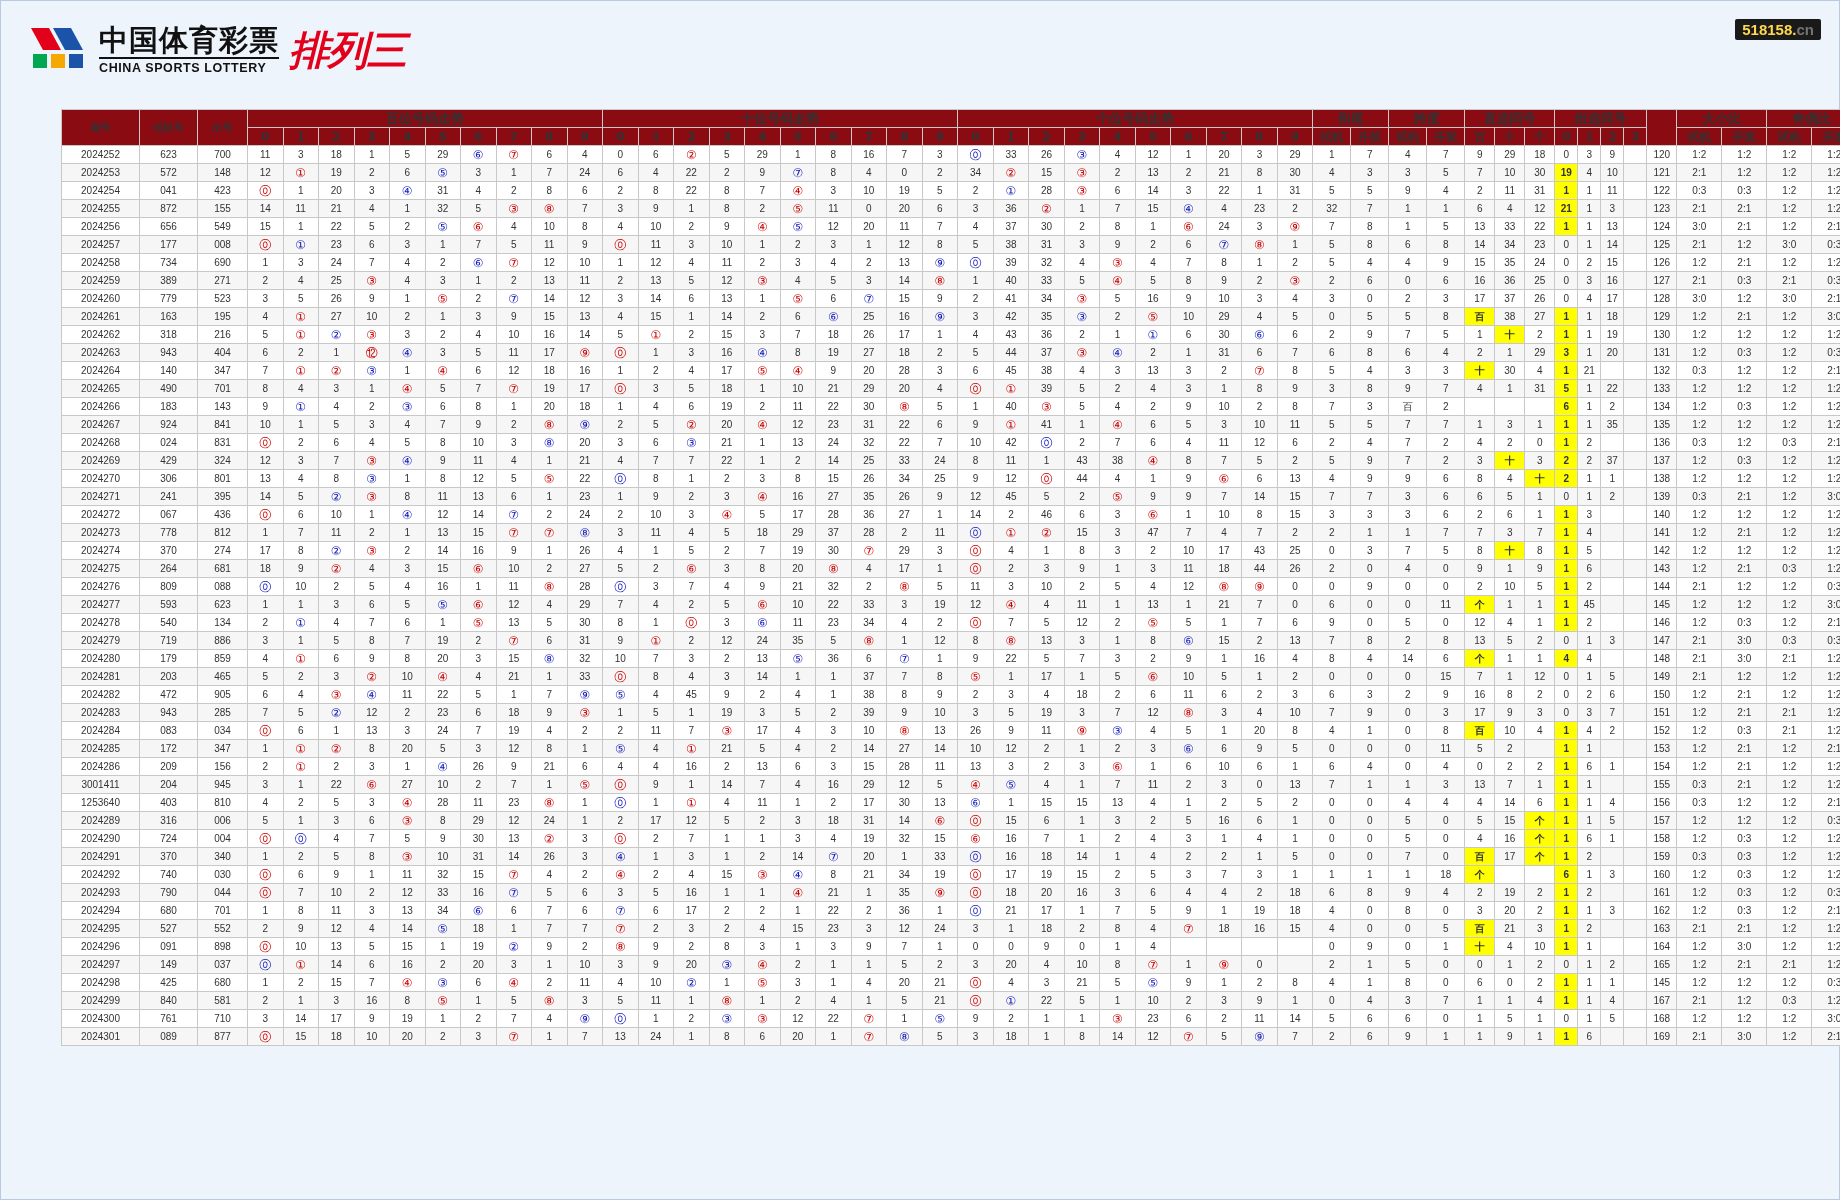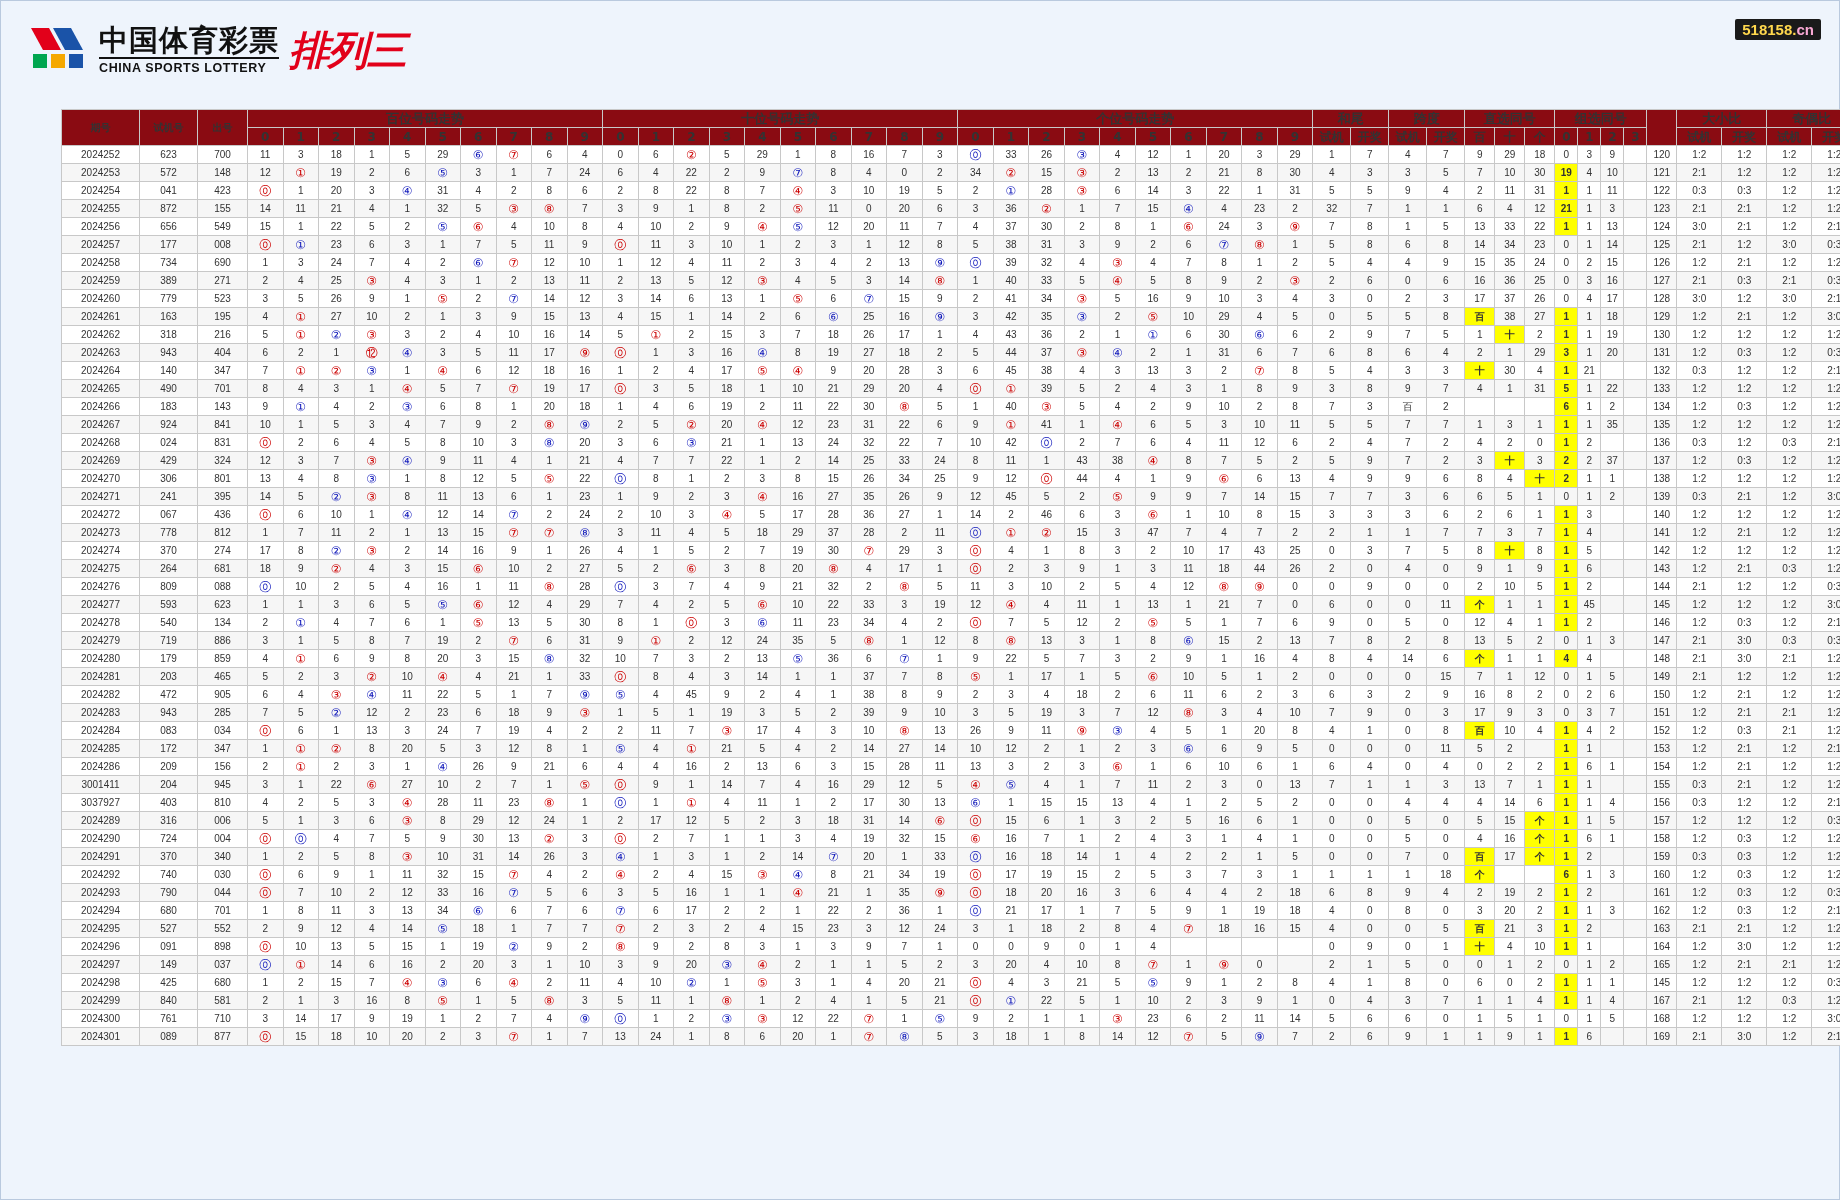--- a/index.html
+++ b/index.html
@@ -40,21 +40,21 @@
     font-family:"DejaVu Sans",sans-serif;
     letter-spacing:1px;
   }
   .watermark{
     position:absolute;right:18px;top:18px;
     background:#1a1a1a;color:#ffd84d;
     font-size:15px;font-weight:bold;
     padding:2px 7px;border-radius:2px;
     font-family:"Liberation Sans",sans-serif;
   }
-  .watermark .cn{color:#f9a8d4;margin-top:8px;}
+  .watermark .cn{color:#737373;margin-top:8px;}
   
   .table-wrap{
     position:absolute;left:60px;top:108px;right:60px;
   }
   table.grid{
     border-collapse:collapse;
     table-layout:fixed;
     width:1720px;
     background:#fff;
     font-family:"Liberation Sans", sans-serif;
@@ -2036,21 +2036,21 @@
             <td class="same">1</td>
             <td class="same"></td>
             <td class="same"></td>
             <td class="idx">155</td>
             <td class="ratio">0:3</td>
             <td class="ratio">2:1</td>
             <td class="ratio">1:2</td>
             <td class="ratio">1:2</td>
           </tr>
           <tr>
-            <td class="issue">3037927</td>
+            <td class="issue">1253640</td>
             <td class="tri">403</td>
             <td class="open">810</td>
             <td class="cell">4</td>
             <td class="cell">2</td>
             <td class="cell">5</td>
             <td class="cell">3</td>
             <td class="cell r" style="font-size: 12px;">④</td>
             <td class="cell">28</td>
             <td class="cell">11</td>
             <td class="cell">23</td>

